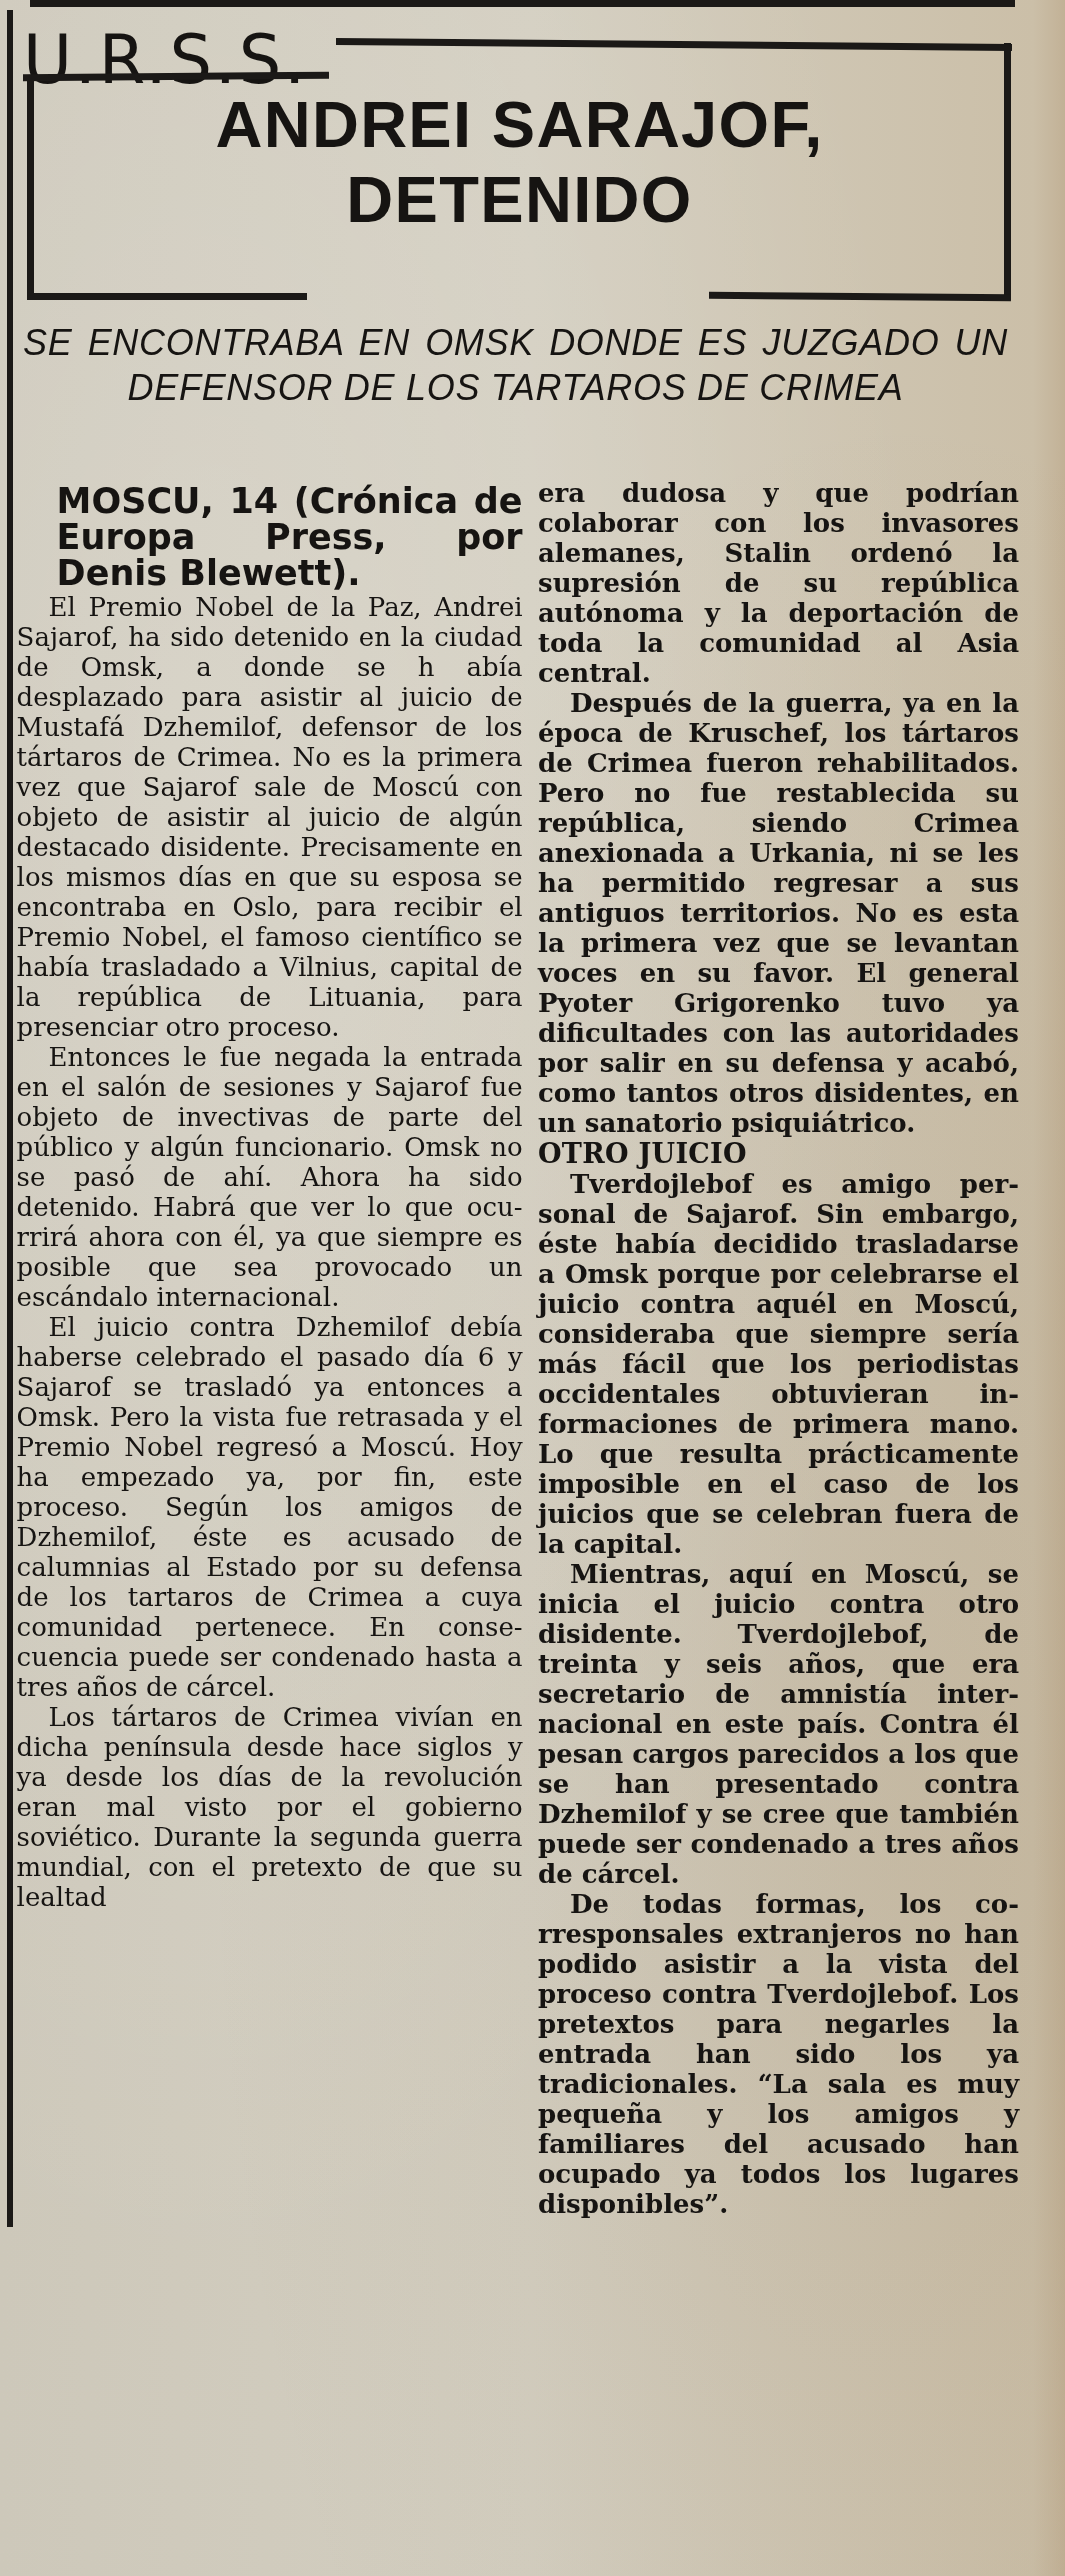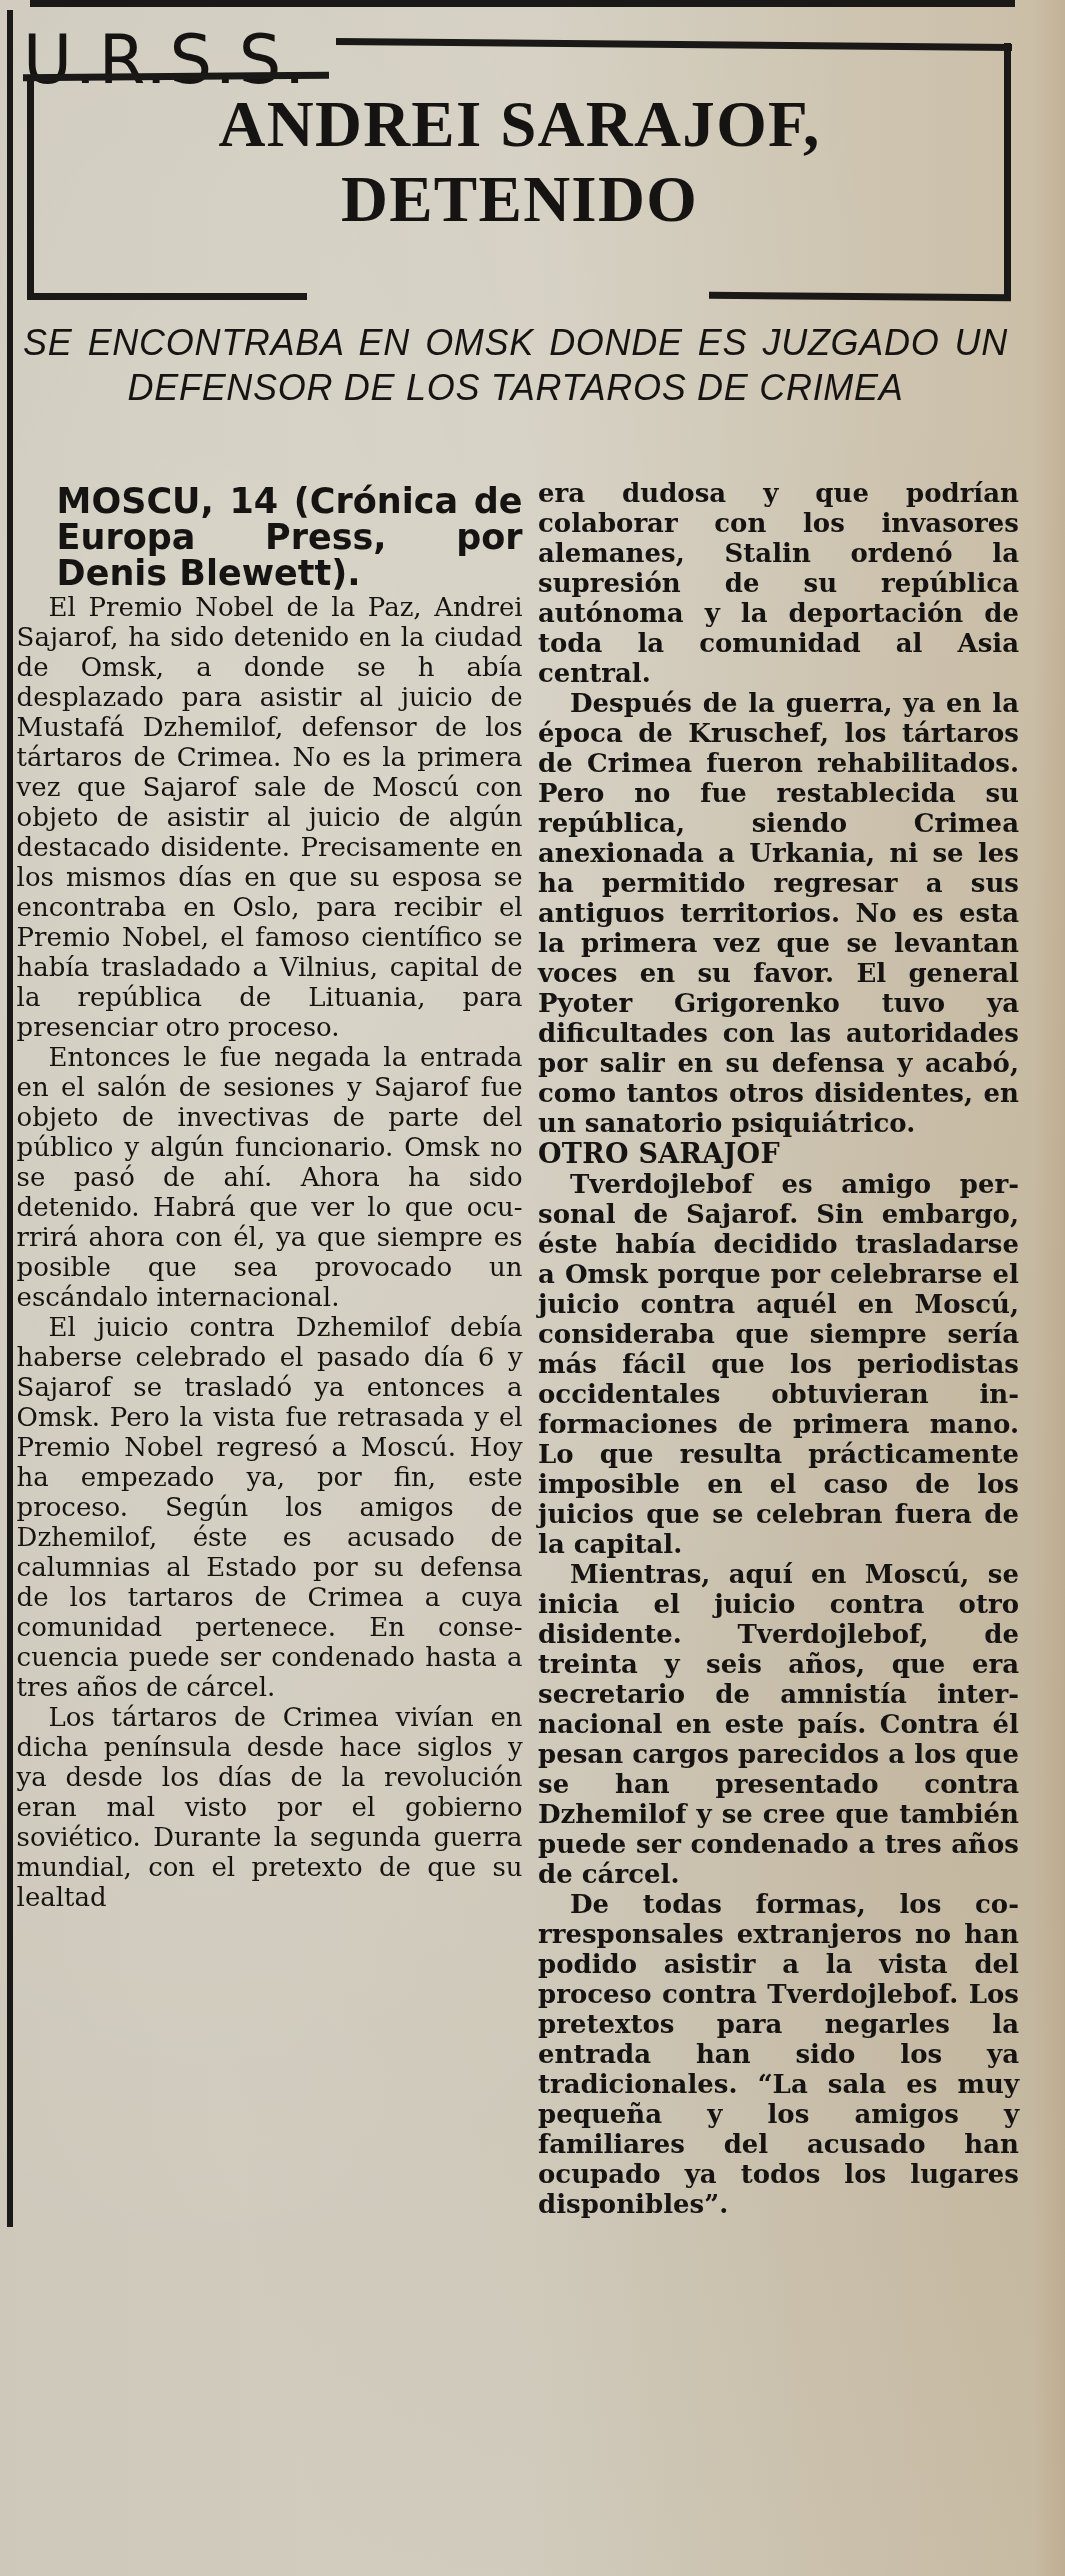--- a/index.html
+++ b/index.html
@@ -53,21 +53,21 @@
     position: absolute; left: 27px; top: 293px; width: 280px; height: 6.7px;
     background: #1b1917;
   }
   .box-bottom-right {
     position: absolute; left: 709px; top: 293px; width: 302px; height: 6.7px;
     background: #1b1917; transform: rotate(0.5deg);
   }
   .headline {
     position: absolute; left: 40px; top: 87px; width: 959px;
     text-align: center;
-    font-family: Liberation Serif, serif;
+    font-family: Liberation Sans, sans-serif;
     font-weight: bold;
     font-size: 65px; line-height: 75px;
     letter-spacing: 1.3px;
     margin: 0;
   }
   .subhead {
     position: absolute; left: 23px; top: 320px; width: 985px;
     font-family: "Liberation Sans", sans-serif;
     font-weight: normal; font-style: italic;
     font-size: 36px; line-height: 45px;
@@ -126,18 +126,18 @@
   <p class="dateline">MOSCU, 14 (Crónica de Europa Press, por Denis Blewett).</p>
   <p>El Premio Nobel de la Paz, Andrei Sajarof, ha sido detenido en la ciudad de Omsk, a donde se h abía desplazado para asistir al juicio de Mustafá Dzhemi­lof, defensor de los tártaros de Crimea. No es la primera vez que Sajarof sale de Moscú con objeto de asistir al juicio de algún destacado disidente. Precisamente en los mismos días en que su esposa se encontraba en Oslo, para recibir el Premio Nobel, el famoso científico se había trasladado a Vil­nius, capital de la república de Lituania, para presenciar otro proceso.</p>
   <p>Entonces le fue negada la entrada en el salón de sesiones y Sajarof fue objeto de invectivas de parte del público y algún funcionario. Omsk no se pasó de ahí. Ahora ha sido detenido. Habrá que ver lo que ocu­rrirá ahora con él, ya que siempre es posible que sea provocado un escándalo in­ternacional.</p>
   <p>El juicio contra Dzhemilof debía haberse celebrado el pasado día 6 y Sajarof se trasladó ya entonces a Omsk. Pero la vista fue retrasada y el Premio Nobel regresó a Moscú. Hoy ha empezado ya, por fin, este proceso. Según los amigos de Dzhemilof, éste es acusa­do de calumnias al Estado por su defensa de los tarta­ros de Crimea a cuya comu­nidad pertenece. En conse­cuencia puede ser condena­do hasta a tres años de cárcel.</p>
   <p>Los tártaros de Crimea vivían en dicha península desde hace siglos y ya desde los días de la revolución eran mal visto por el gobier­no soviético. Durante la segunda guerra mundial, con el pretexto de que su lealtad</p>
 </div>
 
 <div class="col col-right">
   <p class="noindent">era dudosa y que podrían colaborar con los invasores alemanes, Stalin ordenó la supresión de su república autónoma y la deportación de toda la comunidad al Asia central.</p>
   <p>Después de la guerra, ya en la época de Kruschef, los tártaros de Crimea fueron rehabilitados. Pero no fue restablecida su república, siendo Crimea anexionada a Urkania, ni se les ha permi­tido regresar a sus antiguos territorios. No es esta la primera vez que se levantan voces en su favor. El general Pyoter Grigorenko tuvo ya dificultades con las autori­dades por salir en su defensa y acabó, como tantos otros disidentes, en un sanatorio psiquiátrico.</p>
-  <p class="noindent section-head">OTRO SARAJOF</p>
+  <p class="noindent section-head">OTRO JUICIO</p>
   <p>Tverdojlebof es amigo per­sonal de Sajarof. Sin embar­go, éste había decidido trasladarse a Omsk porque por celebrarse el juicio con­tra aquél en Moscú, conside­raba que siempre sería más fácil que los periodistas occidentales obtuvieran in­formaciones de primera ma­no. Lo que resulta práctica­mente imposible en el caso de los juicios que se cele­bran fuera de la capital.</p>
   <p>Mientras, aquí en Moscú, se inicia el juicio contra otro disidente. Tverdojlebof, de treinta y seis años, que era secretario de amnistía inter­nacional en este país. Con­tra él pesan cargos parecidos a los que se han presentado contra Dzhemilof y se cree que también puede ser con­denado a tres años de cárcel.</p>
   <p>De todas formas, los co­rresponsales extranjeros no han podido asistir a la vista del proceso contra Tverdoj­lebof. Los pretextos para negarles la entrada han sido los ya tradicionales. “La sala es muy pequeña y los amigos y familiares del acusado han ocupado ya todos los lugares disponi­bles”.</p>
 </div>
 
 
 </body></html>

